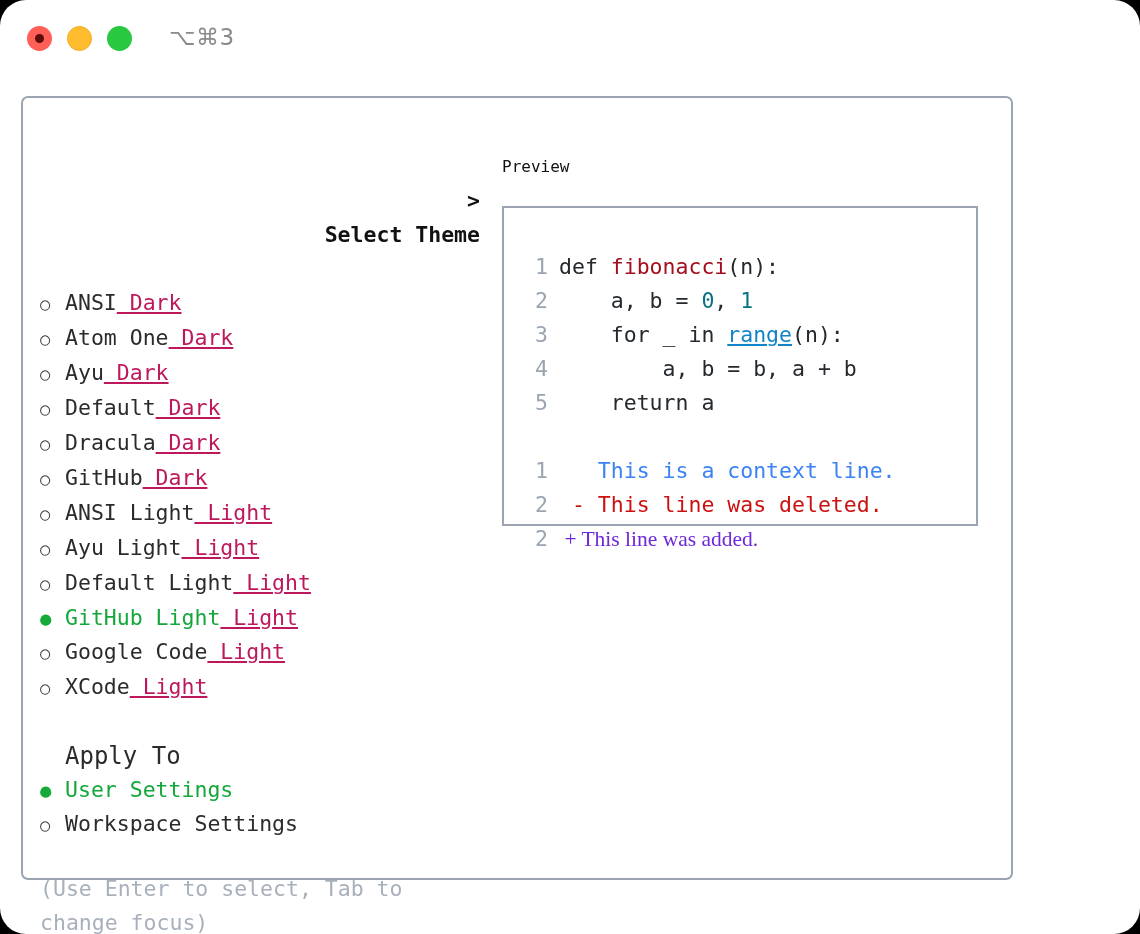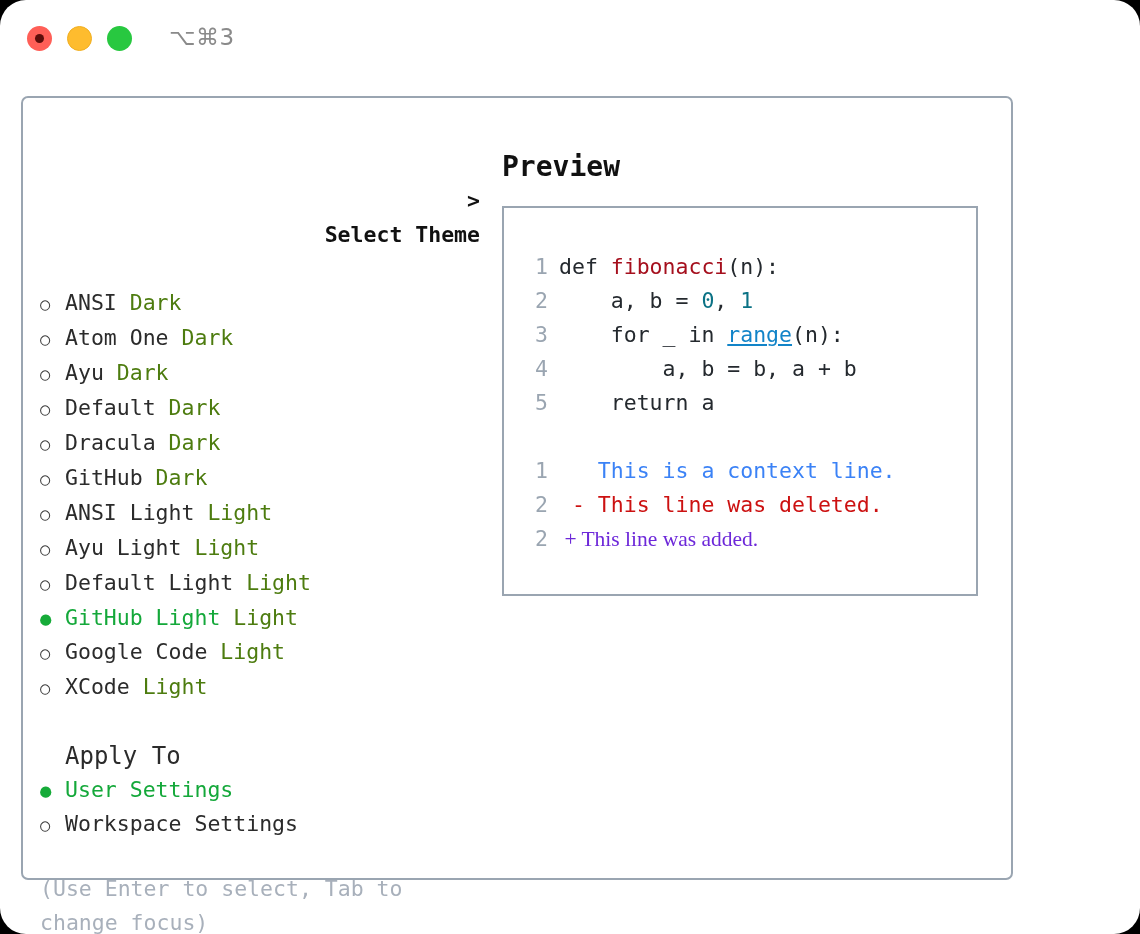--- a/index.html
+++ b/index.html
@@ -102,21 +102,21 @@
     display: inline-block;
     width: 25px;
     flex: 0 0 25px;
     font-size: 17px;
     color: #3c3c3c;
   }
   .marker.on  { color: #16ab39; font-size: 19px; }
 
   .opt-label       { color: #2b2b2b; }
   .opt-label.sel   { color: #14a83a; }
-  .opt-cat         { color: #4d7c0f; }
+  .opt-cat         { color: #be185d; text-decoration: underline; }
 
   .section-head {
     font-size: 24px;
     color: #2b2b2b;
     line-height: 34px;
     white-space: pre;
     padding-left: 25px;
   }
 
   .spacer { height: 34px; }
@@ -132,31 +132,31 @@
 
   
   .right-col {
     position: absolute;
     left: 479px;
     top: 52px;
     width: 490px;
   }
 
   .preview-head {
-    font-size: 28px;
-    font-weight: bold;
+    font-size: 16px;
+    font-weight: normal;
     color: #111111;
     line-height: 34px;
     white-space: pre;
   }
 
   .code-box {
     margin-top: 22px;
     width: 476px;
-    height: 390px;
+    height: 320px;
     border: 2px solid #9aa5b1;
     box-sizing: border-box;
     background: #ffffff;
     position: relative;
   }
 
   .code-inner {
     position: absolute;
     left: 18px;
     top: 42px;

